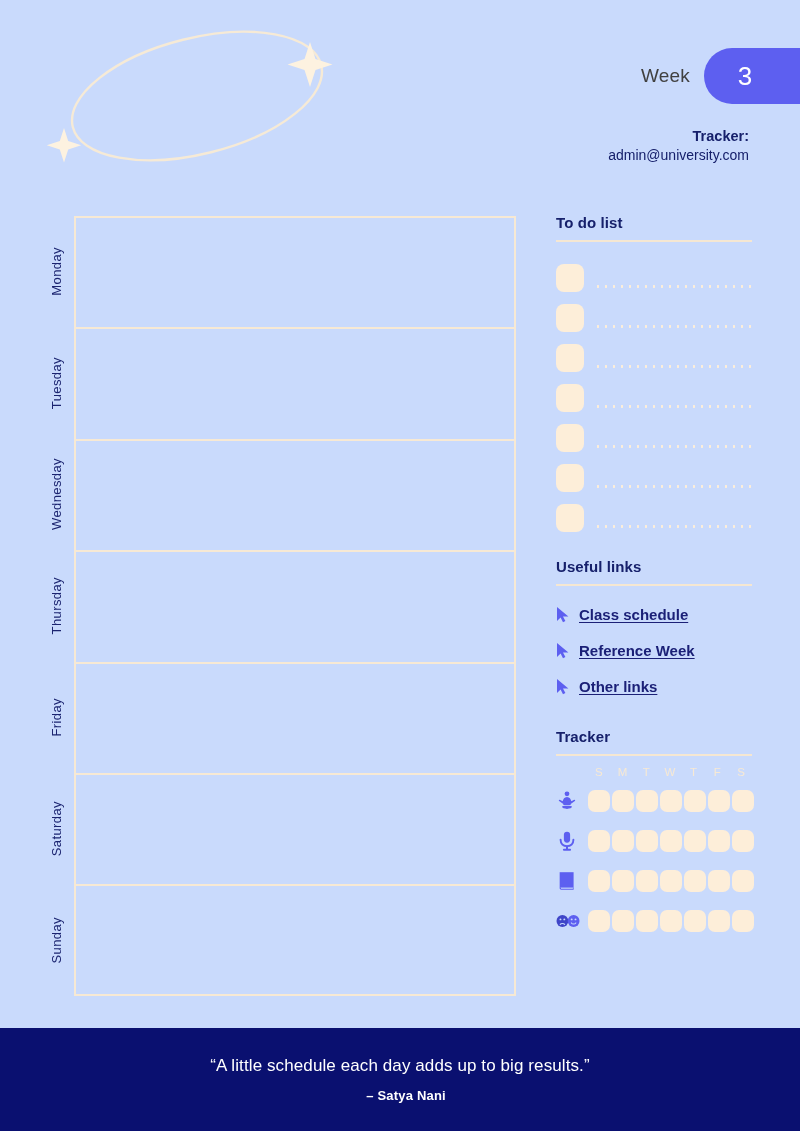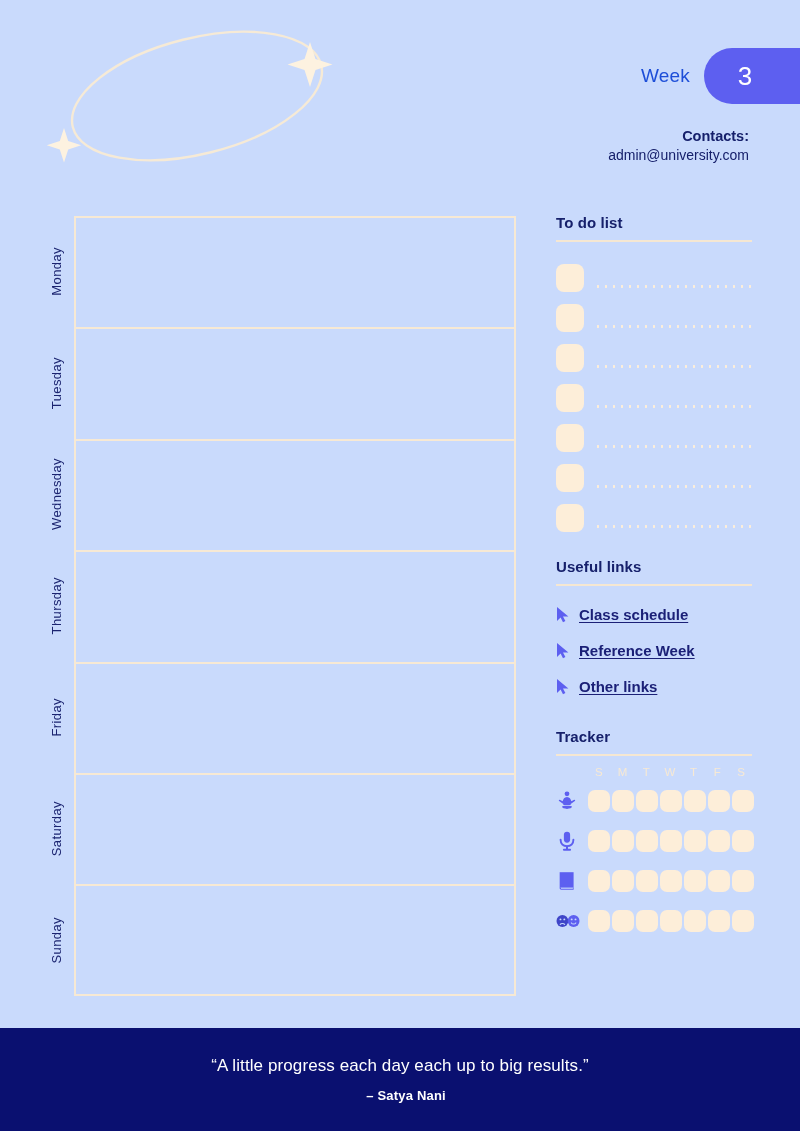--- a/index.html
+++ b/index.html
@@ -61,21 +61,21 @@
   .week-wrap {
     position: absolute;
     right: 0;
     top: 48px;
     display: flex;
     align-items: center;
     gap: 14px;
   }
   .week-label {
     font-size: 19px;
-    color: #1d4ed8;
+    color: #404040;
     letter-spacing: 0.2px;
   }
   .week-pill {
     width: 96px;
     height: 56px;
     background: #5d5ff0;
     border-radius: 28px 0 0 28px;
     display: flex;
     align-items: center;
     justify-content: center;
@@ -291,21 +291,21 @@
 
 
     <div class="week-wrap">
       <span class="week-label">Week</span>
       <div class="week-pill">
         <span>3</span>
       </div>
     </div>
 
     <div class="contacts">
-      <span class="contacts-label">Contacts:</span>
+      <span class="contacts-label">Tracker:</span>
       <span class="contacts-email">admin@university.com</span>
     </div>
   </div>
 
   <div class="days">
     <div class="day-row">
       <div class="day-label-cell">
         <span class="day-label">Monday</span>
       </div>
       <div class="day-box"></div>
@@ -508,17 +508,17 @@
           <div class="tracker-cell"></div>
           <div class="tracker-cell"></div>
           <div class="tracker-cell"></div>
         </div>
       </div>
 
     </div>
   </div>
 
   <div class="footer">
-    <div class="quote">“A little progress each day each up to big results.”</div>
+    <div class="quote">“A little schedule each day adds up to big results.”</div>
     <div class="quote-author">– Satya Nani</div>
   </div>
 
 </div>
 
 </body></html>

